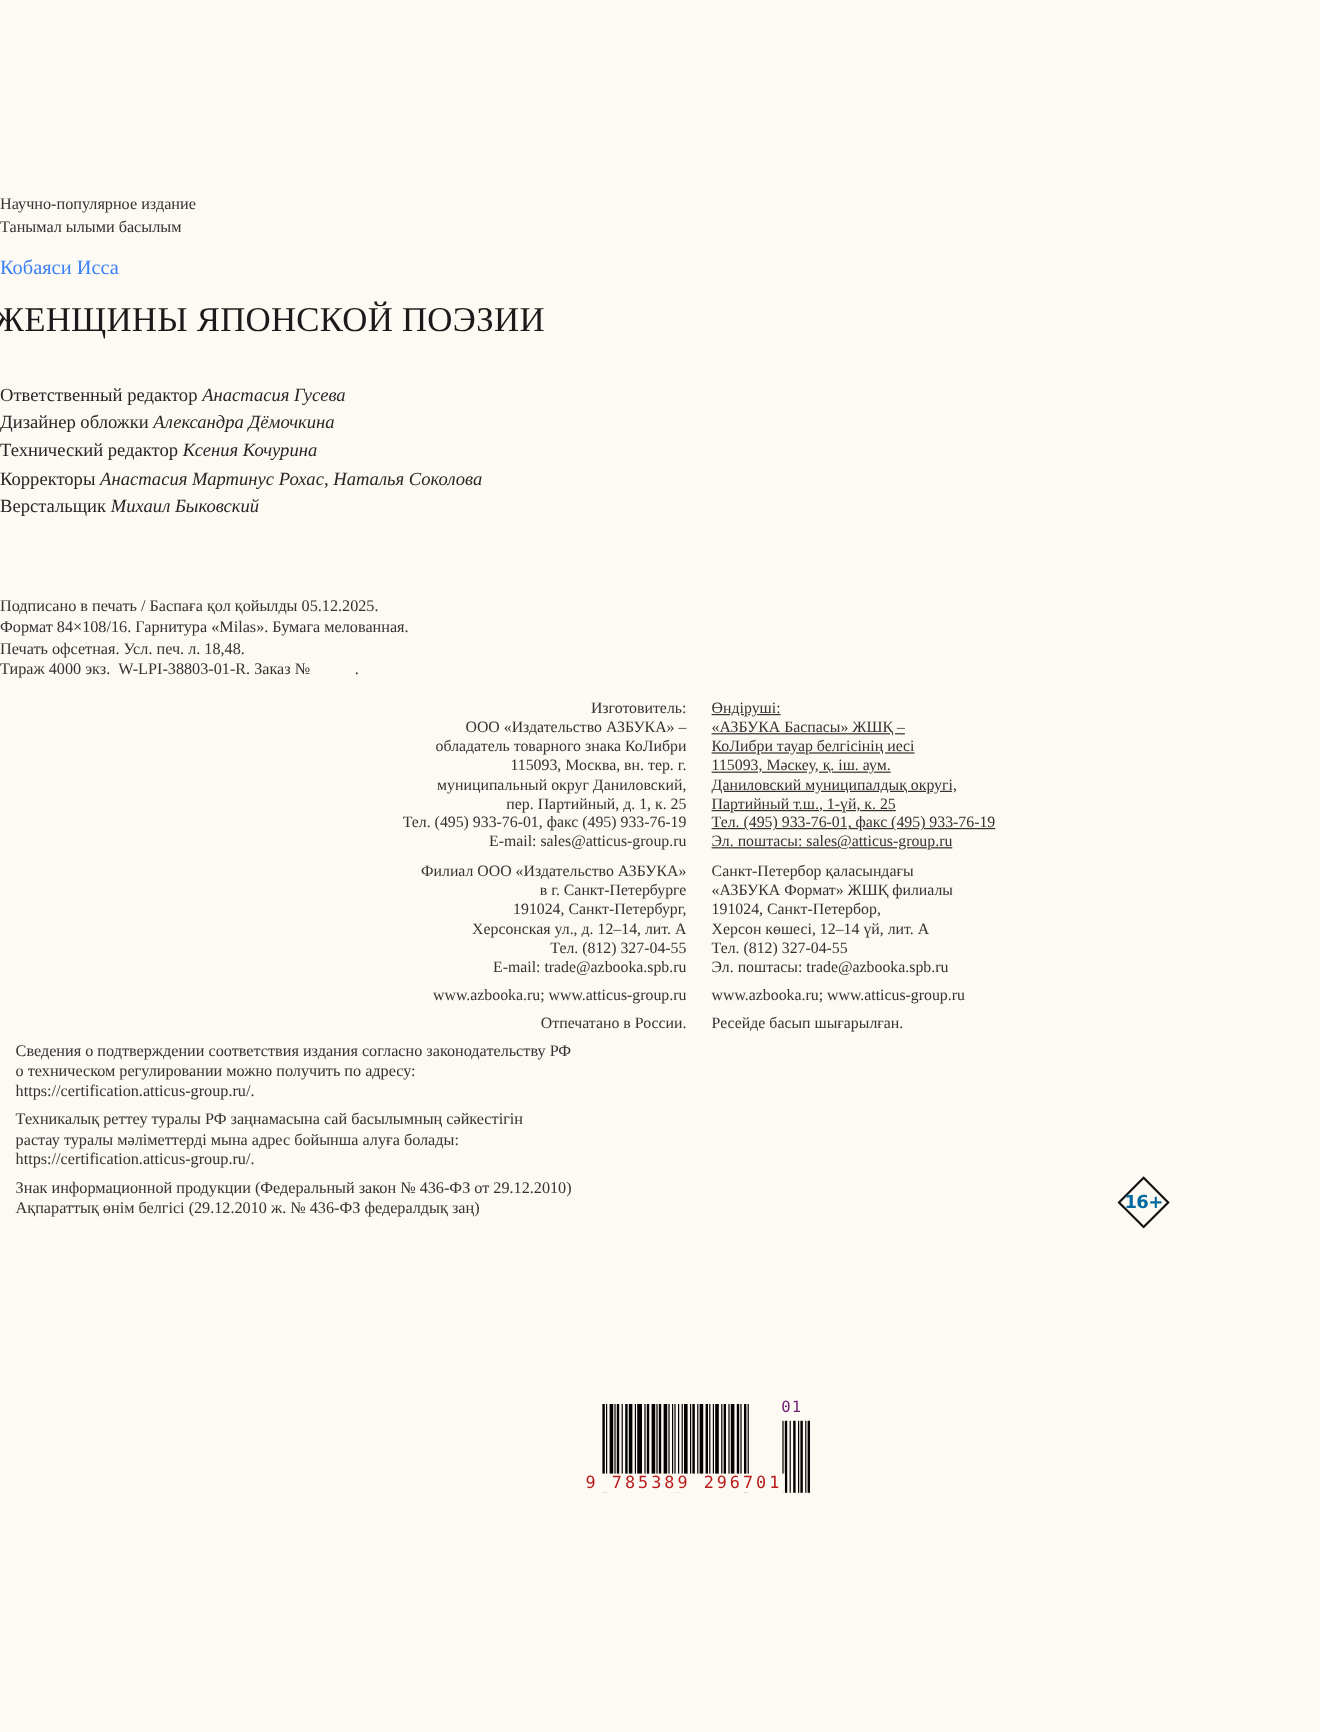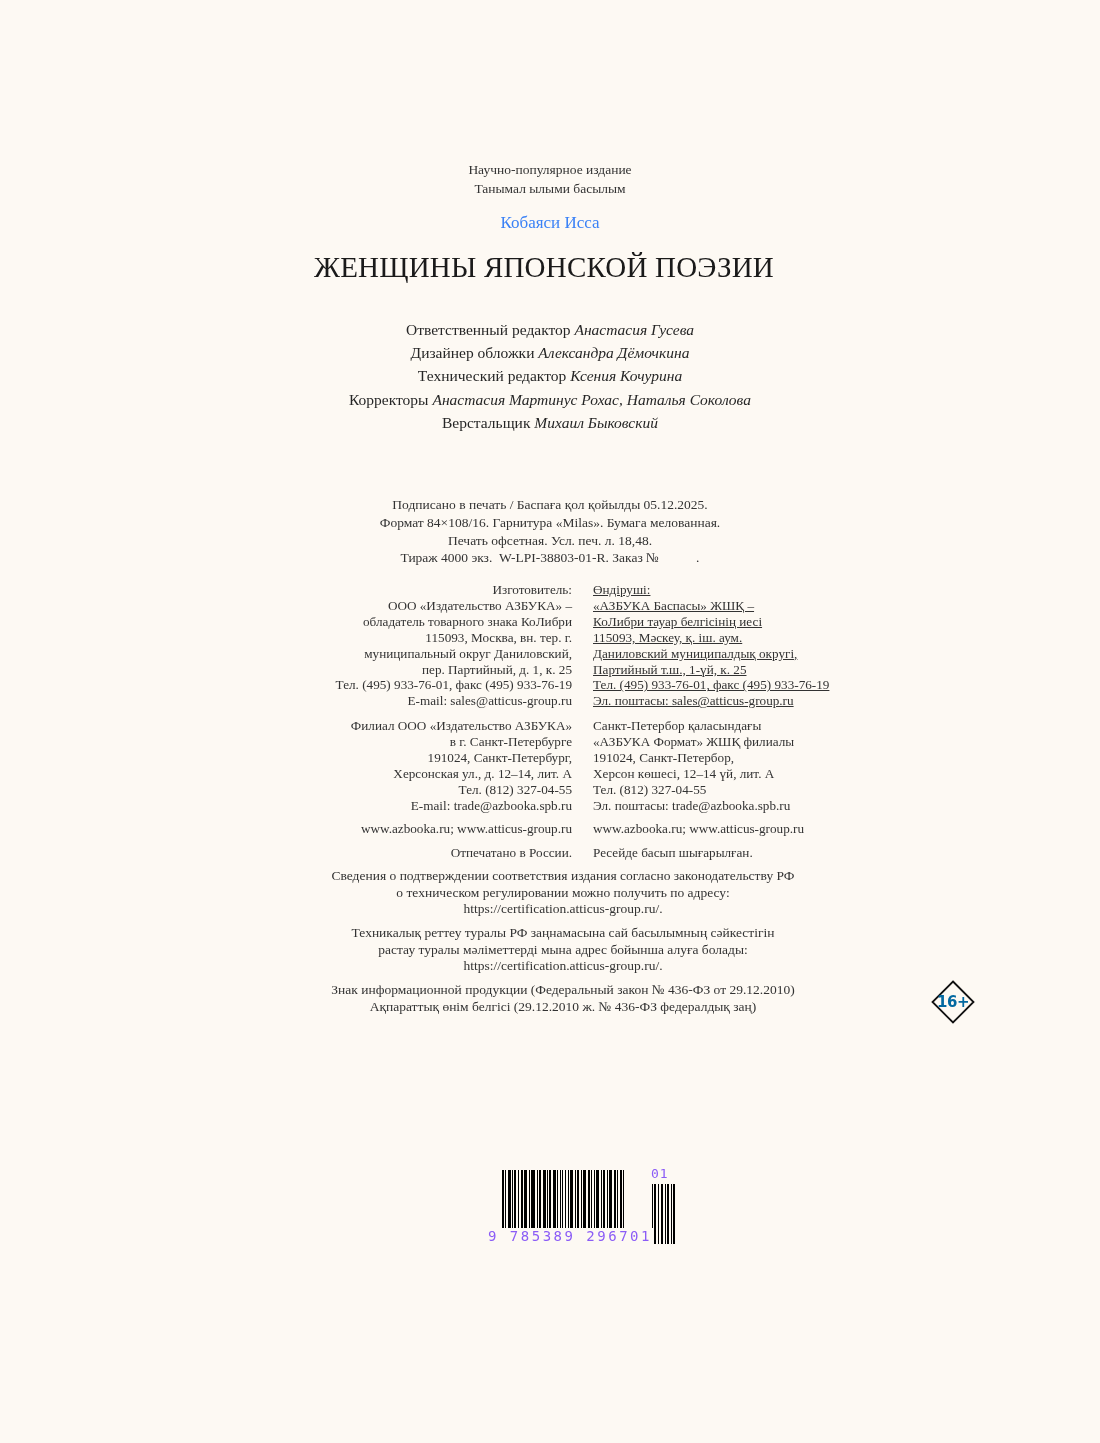--- a/index.html
+++ b/index.html
@@ -12,21 +12,20 @@
       background: #fdf9f3;
       color: #222;
       font-family: "Liberation Serif", "DejaVu Serif", serif;
       position: relative;
       overflow: hidden;
     }
     .center {
       position: absolute;
       left: 0;
       width: 1100px;
-      text-align: center;
     }
     .line { display: block; white-space: nowrap; }
 
     #edition {
       top: 160px;
       font-size: 13.5px;
       line-height: 19px;
       color: #333;
     }
     #author {
@@ -131,32 +130,32 @@
       width: 190px;
       height: 78px;
     }
     #barcode .digits {
       position: absolute;
       left: 0;
       top: 60px;
       font-family: "DejaVu Sans Mono", monospace;
       font-size: 14px;
       letter-spacing: 2.5px;
-      color: #8b5cf6;
+      color: #b91c1c;
       background: #fdf9f3;
       padding-right: 2px;
     }
     #barcode .addon {
       position: absolute;
       left: 163px;
       top: -2px;
       font-family: "DejaVu Sans Mono", monospace;
       font-size: 13px;
       letter-spacing: 1px;
-      color: #8b5cf6;
+      color: #701a75;
     }
   </style>
 </head>
 <body>
 
 <div class="center" id="edition">
   <span class="line">Научно-популярное издание</span>
   <span class="line">Танымал ылыми басылым</span>
 </div>
 

